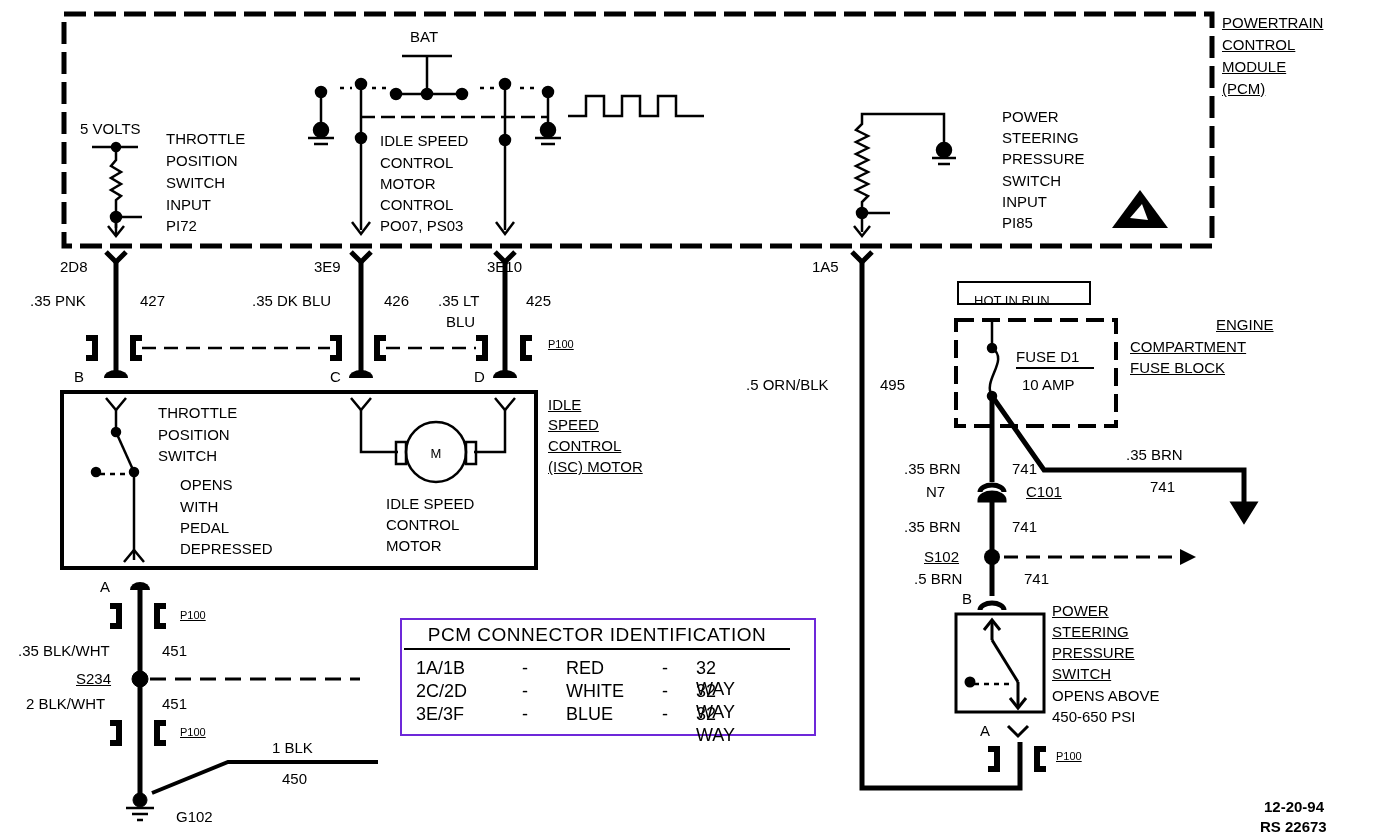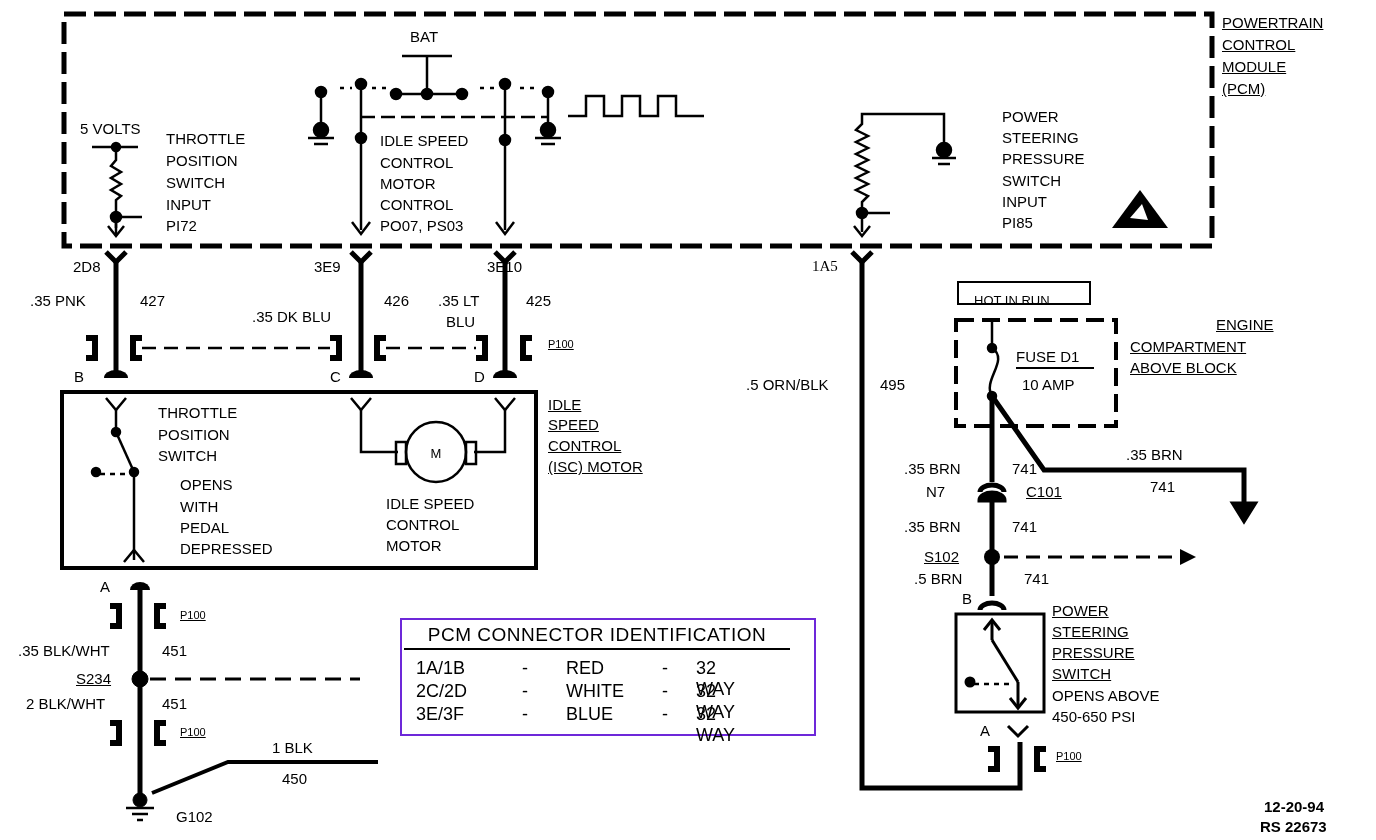--- a/index.html
+++ b/index.html
@@ -223,28 +223,28 @@
 <div class="t" style="left:380px;top:194px;">CONTROL</div>
 <div class="t" style="left:380px;top:215px;">PO07, PS03</div>
 
 <div class="t" style="left:1002px;top:106px;">POWER</div>
 <div class="t" style="left:1002px;top:127px;">STEERING</div>
 <div class="t" style="left:1002px;top:148px;">PRESSURE</div>
 <div class="t" style="left:1002px;top:170px;">SWITCH</div>
 <div class="t" style="left:1002px;top:191px;">INPUT</div>
 <div class="t" style="left:1002px;top:212px;">PI85</div>
 
-<div class="t" style="left:60px;top:256px;margin-left:13px;">2D8</div>
+<div class="t" style="left:60px;top:256px;">2D8</div>
 <div class="t" style="left:314px;top:256px;">3E9</div>
 <div class="t" style="left:446px;top:256px;margin-left:41px;">3E10</div>
-<div class="t" style="left:812px;top:256px;font-family:Liberation Serif, serif;">1A5</div>
+<div class="t" style="left:812px;top:256px;">1A5</div>
 
 <div class="t" style="left:30px;top:290px;">.35 PNK</div>
 <div class="t" style="left:140px;top:290px;">427</div>
-<div class="t" style="left:252px;top:290px;margin-top:16px;">.35 DK BLU</div>
+<div class="t" style="left:252px;top:290px;">.35 DK BLU</div>
 <div class="t" style="left:384px;top:290px;">426</div>
 <div class="t" style="left:438px;top:290px;">.35 LT</div>
 <div class="t" style="left:446px;top:311px;">BLU</div>
 <div class="t" style="left:526px;top:290px;">425</div>
 <div class="t sm u" style="left:548px;top:334px;">P100</div>
 
 <div class="t" style="left:74px;top:366px;">B</div>
 <div class="t" style="left:330px;top:366px;">C</div>
 <div class="t" style="left:474px;top:366px;">D</div>
 
@@ -303,21 +303,21 @@
 </div>
 
 <div class="t" style="left:746px;top:374px;">.5 ORN/BLK</div>
 <div class="t" style="left:880px;top:374px;">495</div>
 
 <div class="t" style="left:974px;top:283px;font-size:13px;line-height:19px;margin-top:8px;">HOT IN RUN</div>
 <div class="t" style="left:1016px;top:346px;">FUSE D1</div>
 <div class="t" style="left:1022px;top:374px;">10 AMP</div>
 <div class="t u" style="left:1172px;top:314px;margin-left:44px;">ENGINE</div>
 <div class="t u" style="left:1130px;top:336px;">COMPARTMENT</div>
-<div class="t u" style="left:1130px;top:357px;">ABOVE BLOCK</div>
+<div class="t u" style="left:1130px;top:357px;">FUSE BLOCK</div>
 
 <div class="t" style="left:904px;top:458px;">.35 BRN</div>
 <div class="t" style="left:1012px;top:458px;">741</div>
 <div class="t" style="left:1126px;top:444px;">.35 BRN</div>
 <div class="t" style="left:1150px;top:476px;">741</div>
 <div class="t" style="left:926px;top:481px;">N7</div>
 <div class="t u" style="left:1026px;top:481px;">C101</div>
 <div class="t" style="left:904px;top:516px;">.35 BRN</div>
 <div class="t" style="left:1012px;top:516px;">741</div>
 <div class="t u" style="left:924px;top:546px;">S102</div>

